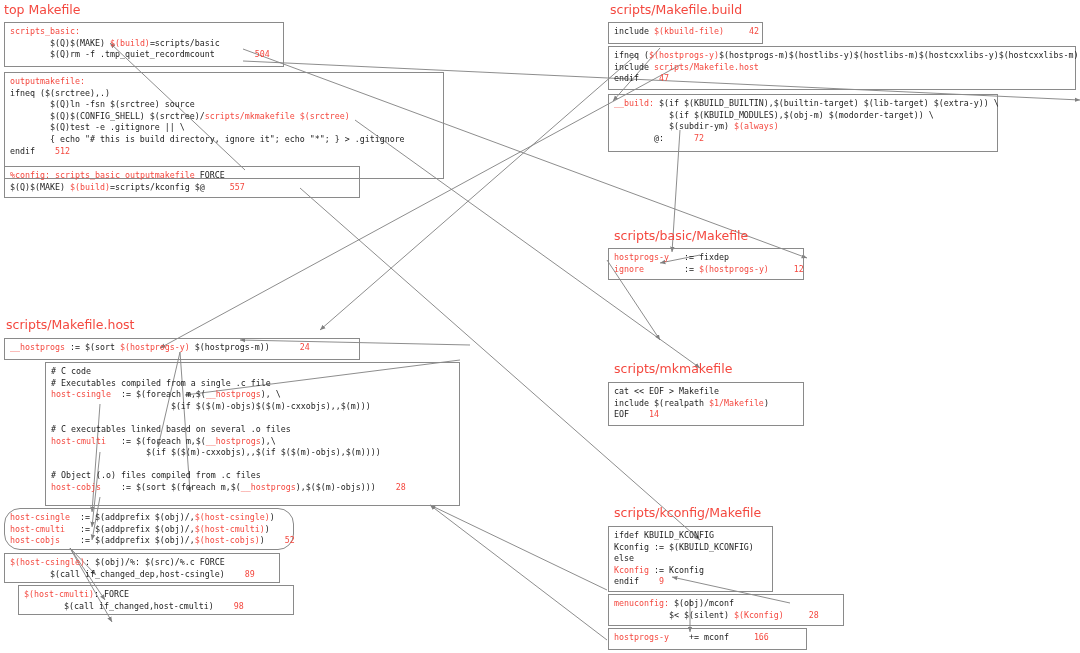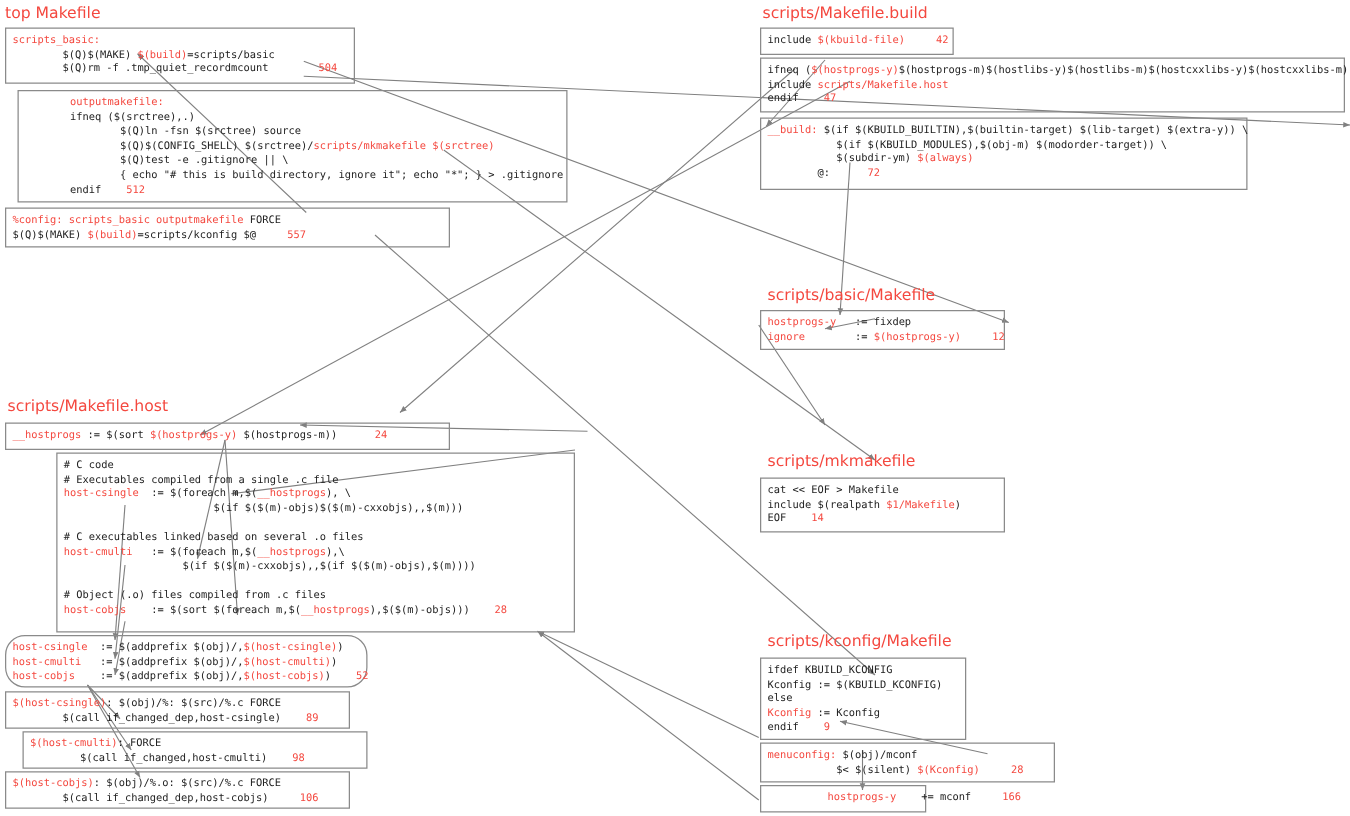--- a/index.html
+++ b/index.html
@@ -60,21 +60,21 @@
   </svg>
 
   <div class="grp" style="left:4px;top:2px;">
     <div class="title">top Makefile</div>
   </div>
   <div class="box" style="left:4px;top:22px;width:280px;height:45px;">
     <div class="code"><span class="r">scripts_basic:</span>
 <span class="k">        $(Q)$(MAKE) </span><span class="r">$(build)</span><span class="k">=scripts/basic</span>
 <span class="k">        $(Q)rm -f .tmp_quiet_recordmcount        </span><span class="n">504</span></div>
   </div>
-  <div class="box" style="left:14px;top:72px;width:440px;height:90px;padding-left:36px;">
+  <div class="box" style="left:4px;top:72px;width:440px;height:107px;">
     <div class="code"><span class="r">outputmakefile:</span>
 <span class="k">ifneq ($(srctree),.)</span>
 <span class="k">        $(Q)ln -fsn $(srctree) source</span>
 <span class="k">        $(Q)$(CONFIG_SHELL) $(srctree)/</span><span class="r">scripts/mkmakefile $(srctree)</span>
 <span class="k">        $(Q)test -e .gitignore || \</span>
 <span class="k">        { echo "# this is build directory, ignore it"; echo "*"; } &gt; .gitignore</span>
 <span class="k">endif    </span><span class="n">512</span></div>
   </div>
   <div class="box" style="left:4px;top:166px;width:356px;height:32px;">
     <div class="code"><span class="r">%config:</span><span class="r"> scripts_basic outputmakefile</span><span class="k"> FORCE</span>
@@ -141,36 +141,32 @@
 <span class="r">host-cobjs</span><span class="k">    := $(addprefix $(obj)/,</span><span class="r">$(host-cobjs)</span><span class="k">)    </span><span class="n">52</span></div>
   </div>
   <div class="box" style="left:4px;top:553px;width:276px;height:30px;">
     <div class="code"><span class="r">$(host-csingle)</span><span class="k">: $(obj)/%: $(src)/%.c FORCE</span>
 <span class="k">        $(call if_changed_dep,host-csingle)    </span><span class="n">89</span></div>
   </div>
   <div class="box" style="left:18px;top:585px;width:276px;height:30px;">
     <div class="code"><span class="r">$(host-cmulti)</span><span class="k">: FORCE</span>
 <span class="k">        $(call if_changed,host-cmulti)    </span><span class="n">98</span></div>
   </div>
-  <div class="box" style="left:4px;top:617px;width:276px;height:30px;">
-    <div class="code"><span class="r">$(host-cobjs)</span><span class="k">: $(obj)/%.o: $(src)/%.c FORCE</span>
-<span class="k">        $(call if_changed_dep,host-cobjs)     </span><span class="n">106</span></div>
-  </div>
 
   <div class="grp" style="left:614px;top:505px;">
     <div class="title">scripts/kconfig/Makefile</div>
   </div>
   <div class="box" style="left:608px;top:526px;width:165px;height:66px;">
     <div class="code"><span class="k">ifdef KBUILD_KCONFIG</span>
 <span class="k">Kconfig := $(KBUILD_KCONFIG)</span>
 <span class="k">else</span>
 <span class="r">Kconfig</span><span class="k"> := Kconfig</span>
 <span class="k">endif    </span><span class="n">9</span></div>
   </div>
   <div class="box" style="left:608px;top:594px;width:236px;height:32px;">
     <div class="code"><span class="r">menuconfig:</span><span class="k"> $(obj)/mconf</span>
 <span class="k">           $&lt; $(silent) </span><span class="r">$(Kconfig)</span><span class="k">     </span><span class="n">28</span></div>
   </div>
-  <div class="box" style="left:608px;top:628px;width:133px;height:22px;padding-left:48px;">
+  <div class="box" style="left:608px;top:628px;width:199px;height:22px;">
     <div class="code"><span class="r">hostprogs-y</span><span class="k">    += mconf     </span><span class="n">166</span></div>
   </div>
 
 </div>
 
 </body></html>

